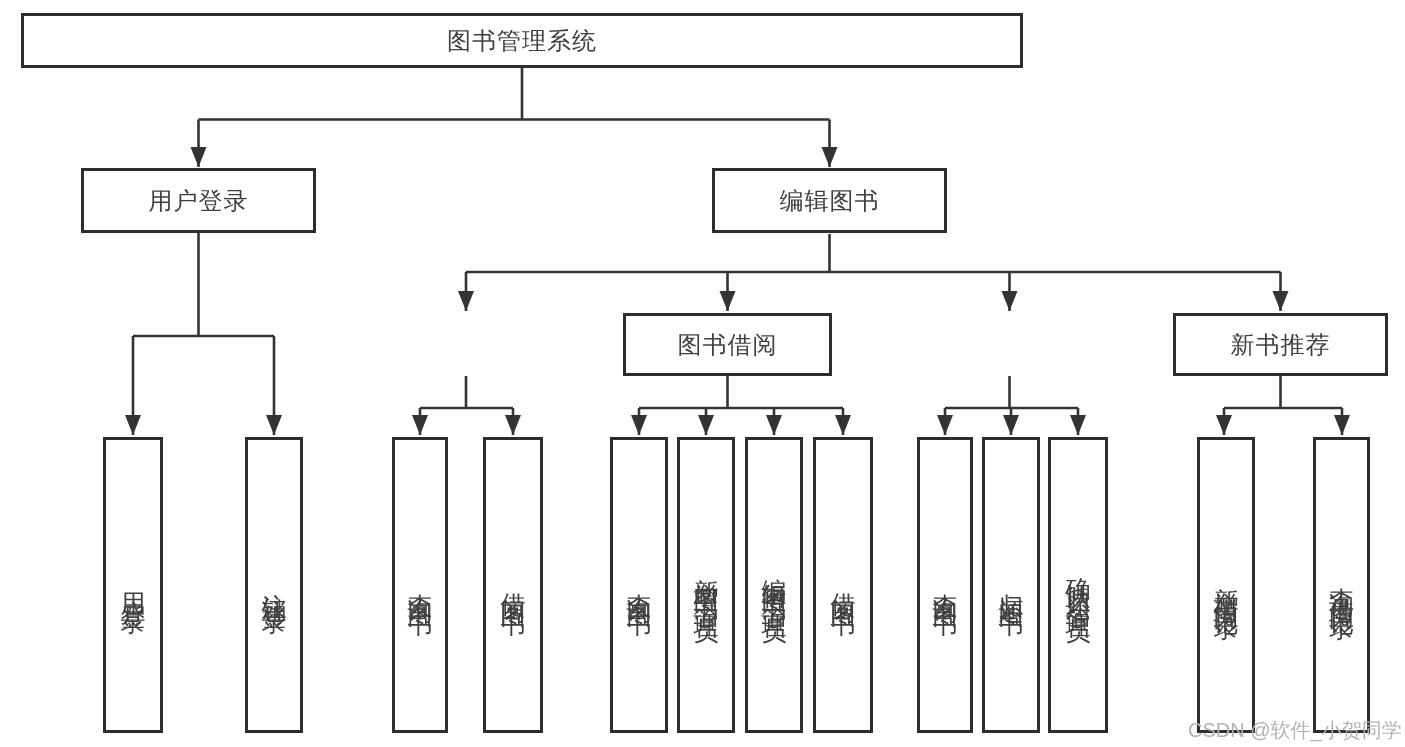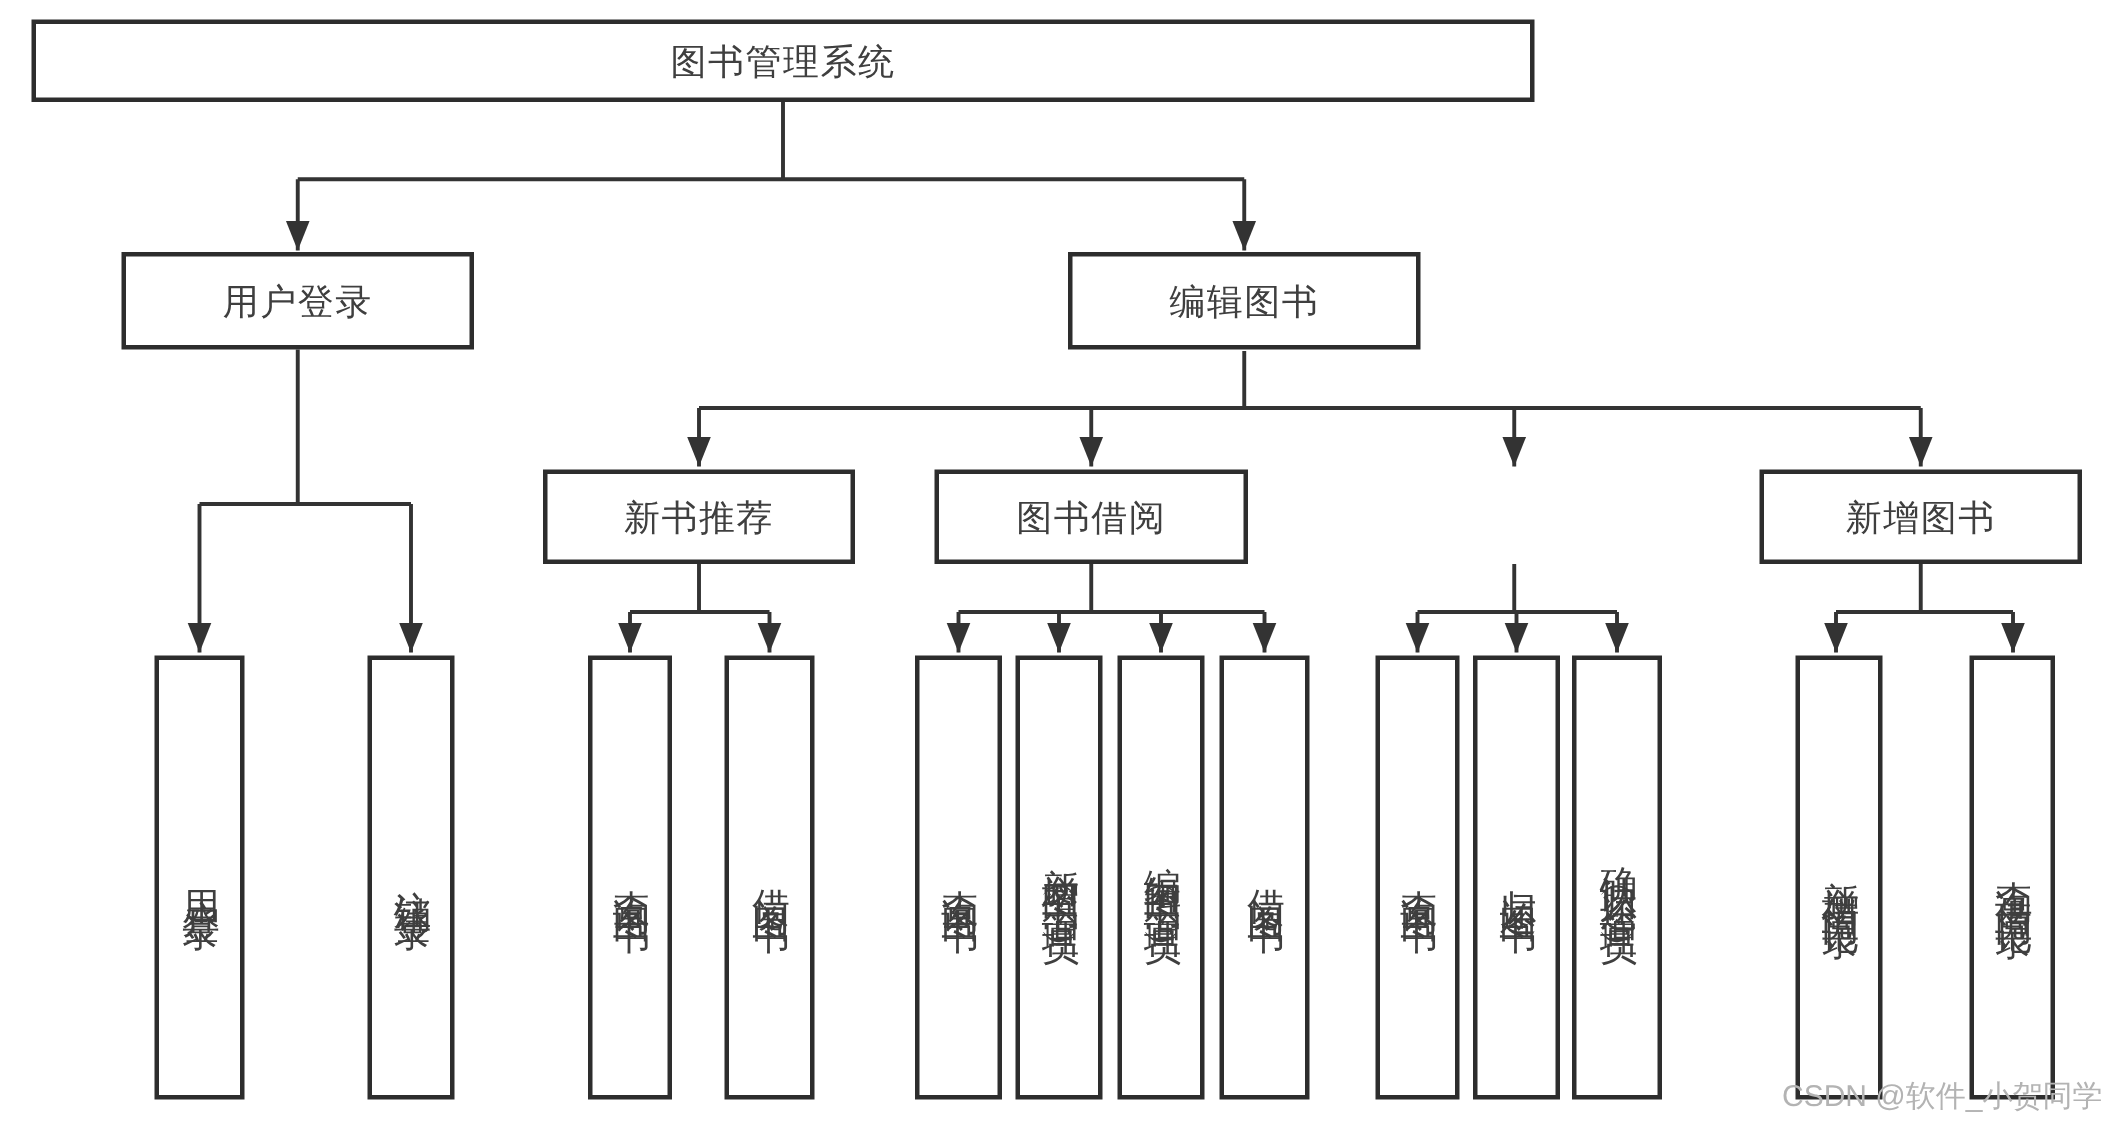--- a/index.html
+++ b/index.html
@@ -108,28 +108,25 @@
     <span>图书管理系统</span>
   </div>
 
   <div class="box h" style="left:81px;top:168px;width:235px;height:65px">
     <span>用户登录</span>
   </div>
   <div class="box h" style="left:712px;top:168px;width:235px;height:65px">
     <span>编辑图书</span>
   </div>
 
-  <div class="box h" style="left:362px;top:313px;width:208px;height:63px">
-    <span>新书推荐</span>
-  </div>
   <div class="box h" style="left:623px;top:313px;width:209px;height:63px">
     <span>图书借阅</span>
   </div>
   <div class="box h" style="left:1173px;top:313px;width:215px;height:63px">
-    <span>新增图书</span>
+    <span>新书推荐</span>
   </div>
 
   <div class="box v" style="left:103px;top:437px;width:60px;height:296px">
     <span>用户登录</span>
   </div>
   <div class="box v" style="left:245px;top:437px;width:58px;height:296px">
     <span>注销登录</span>
   </div>
 
   <div class="box v" style="left:392px;top:437px;width:56px;height:296px">

